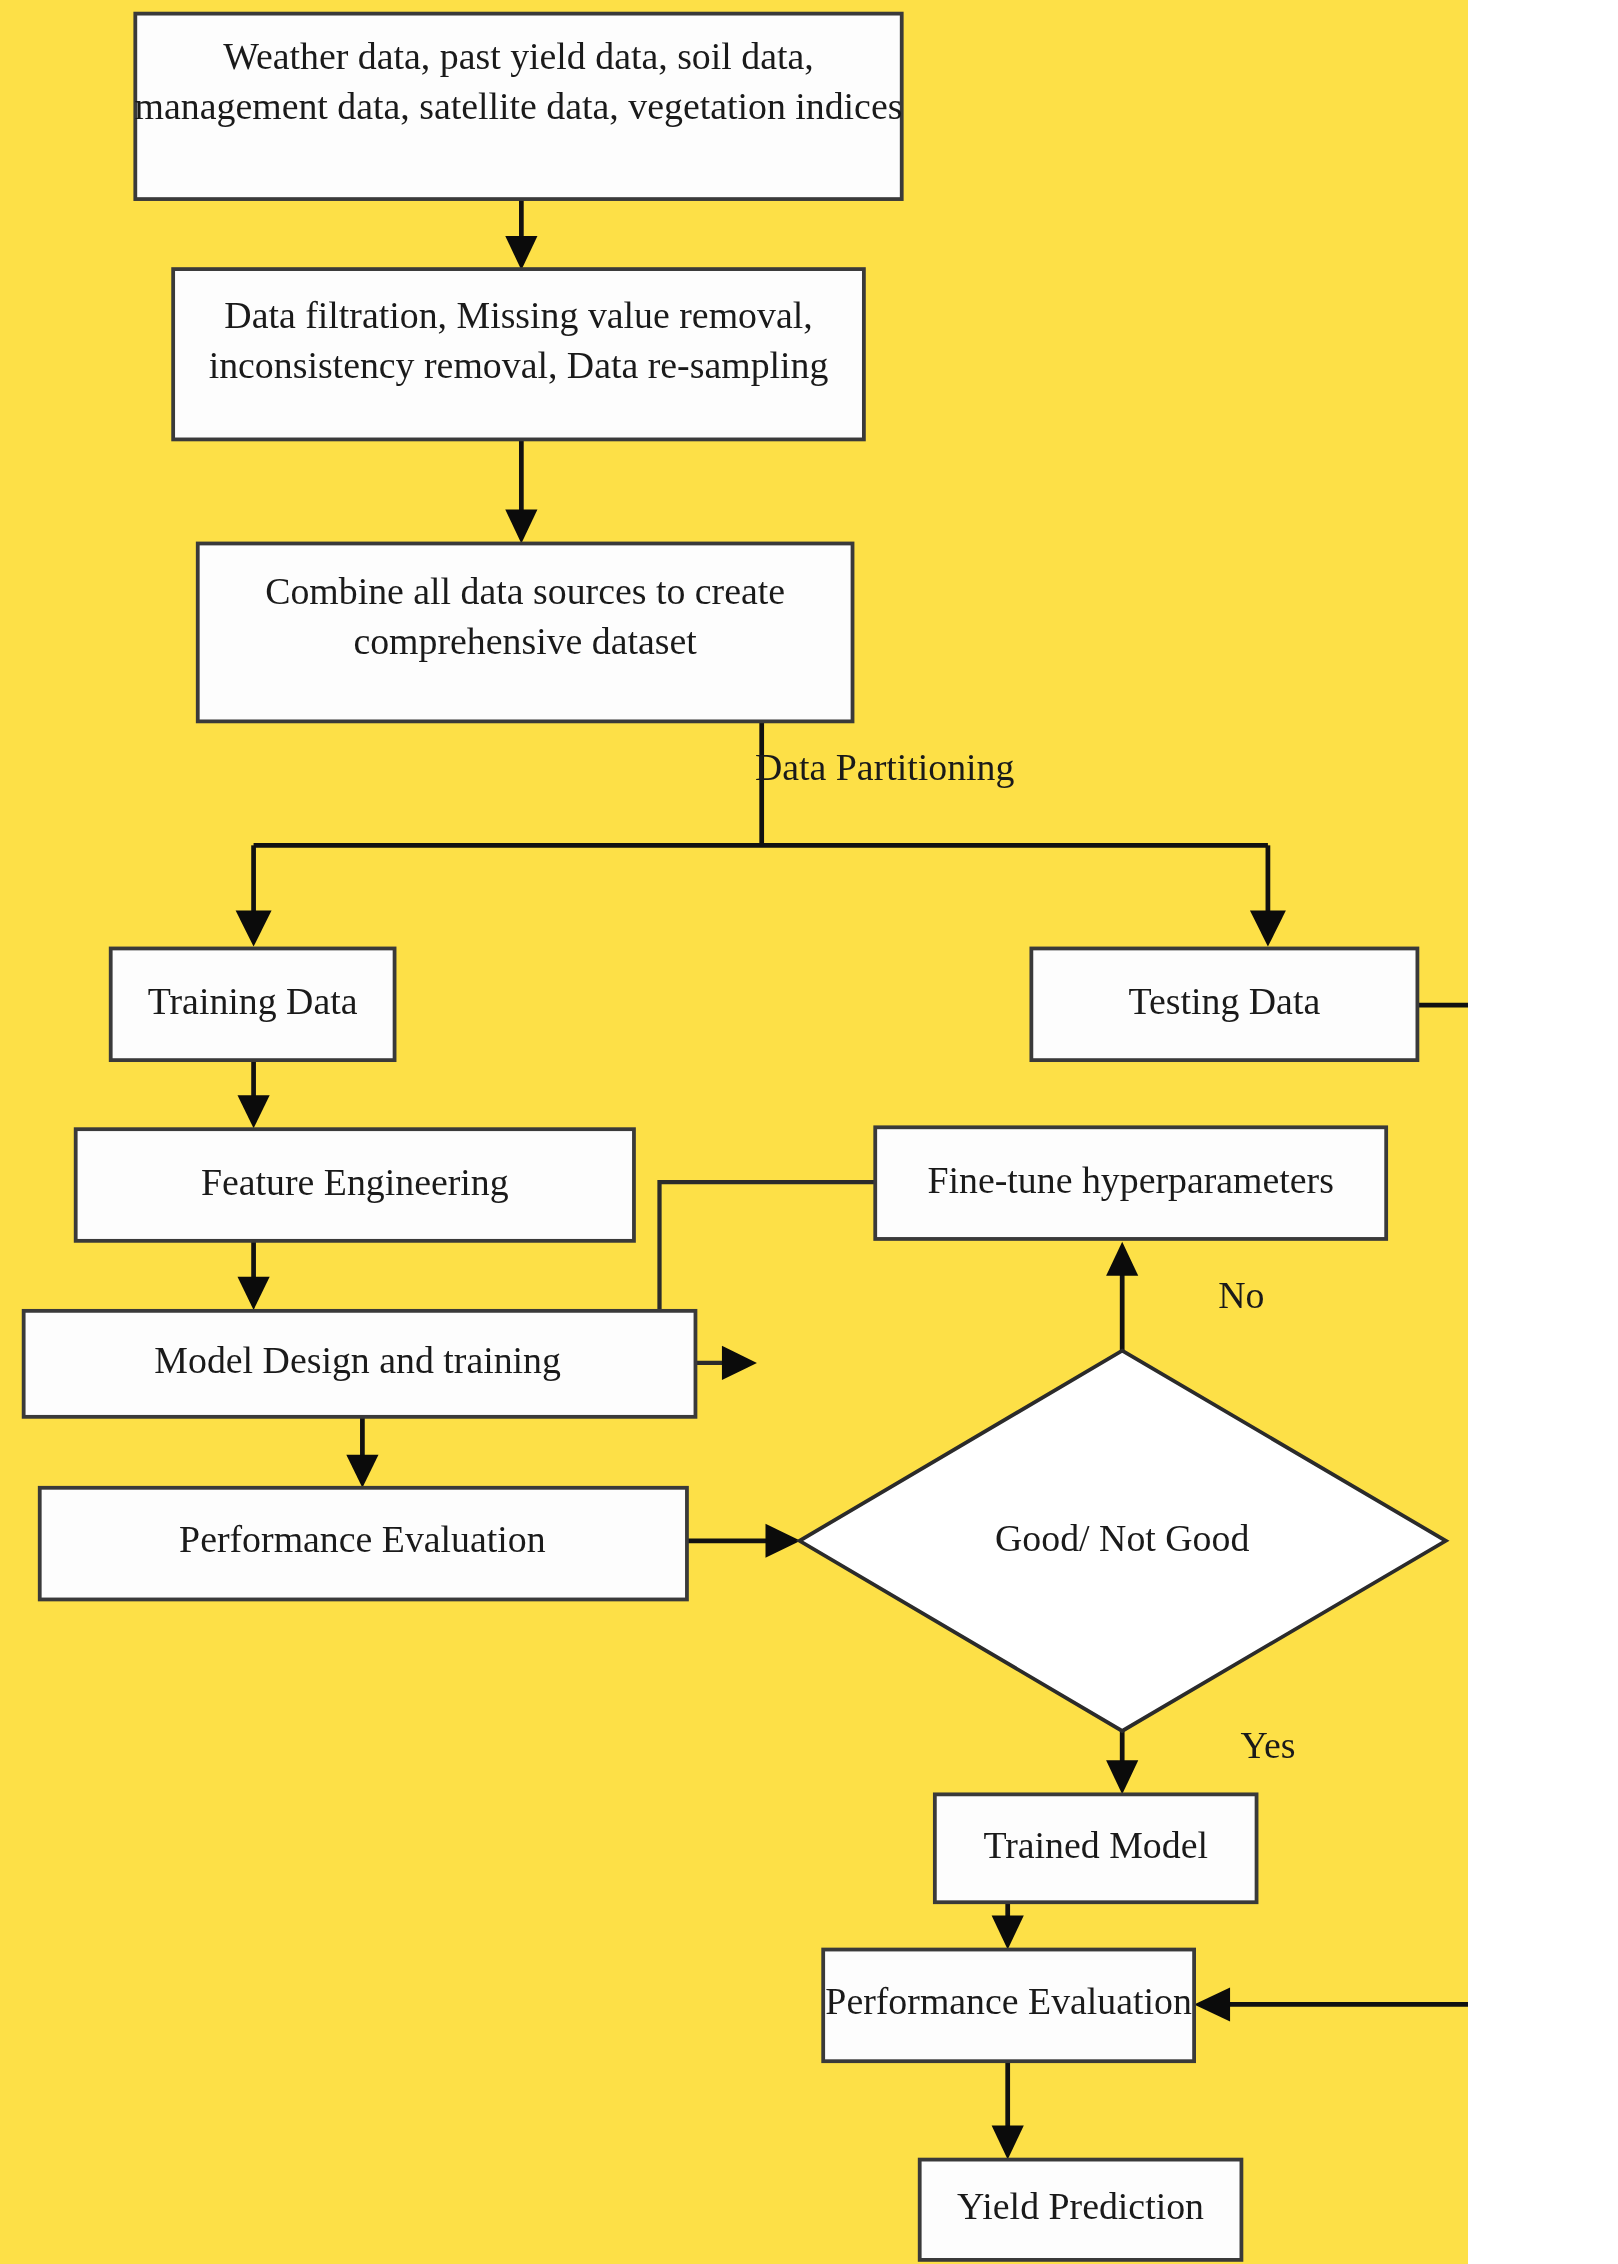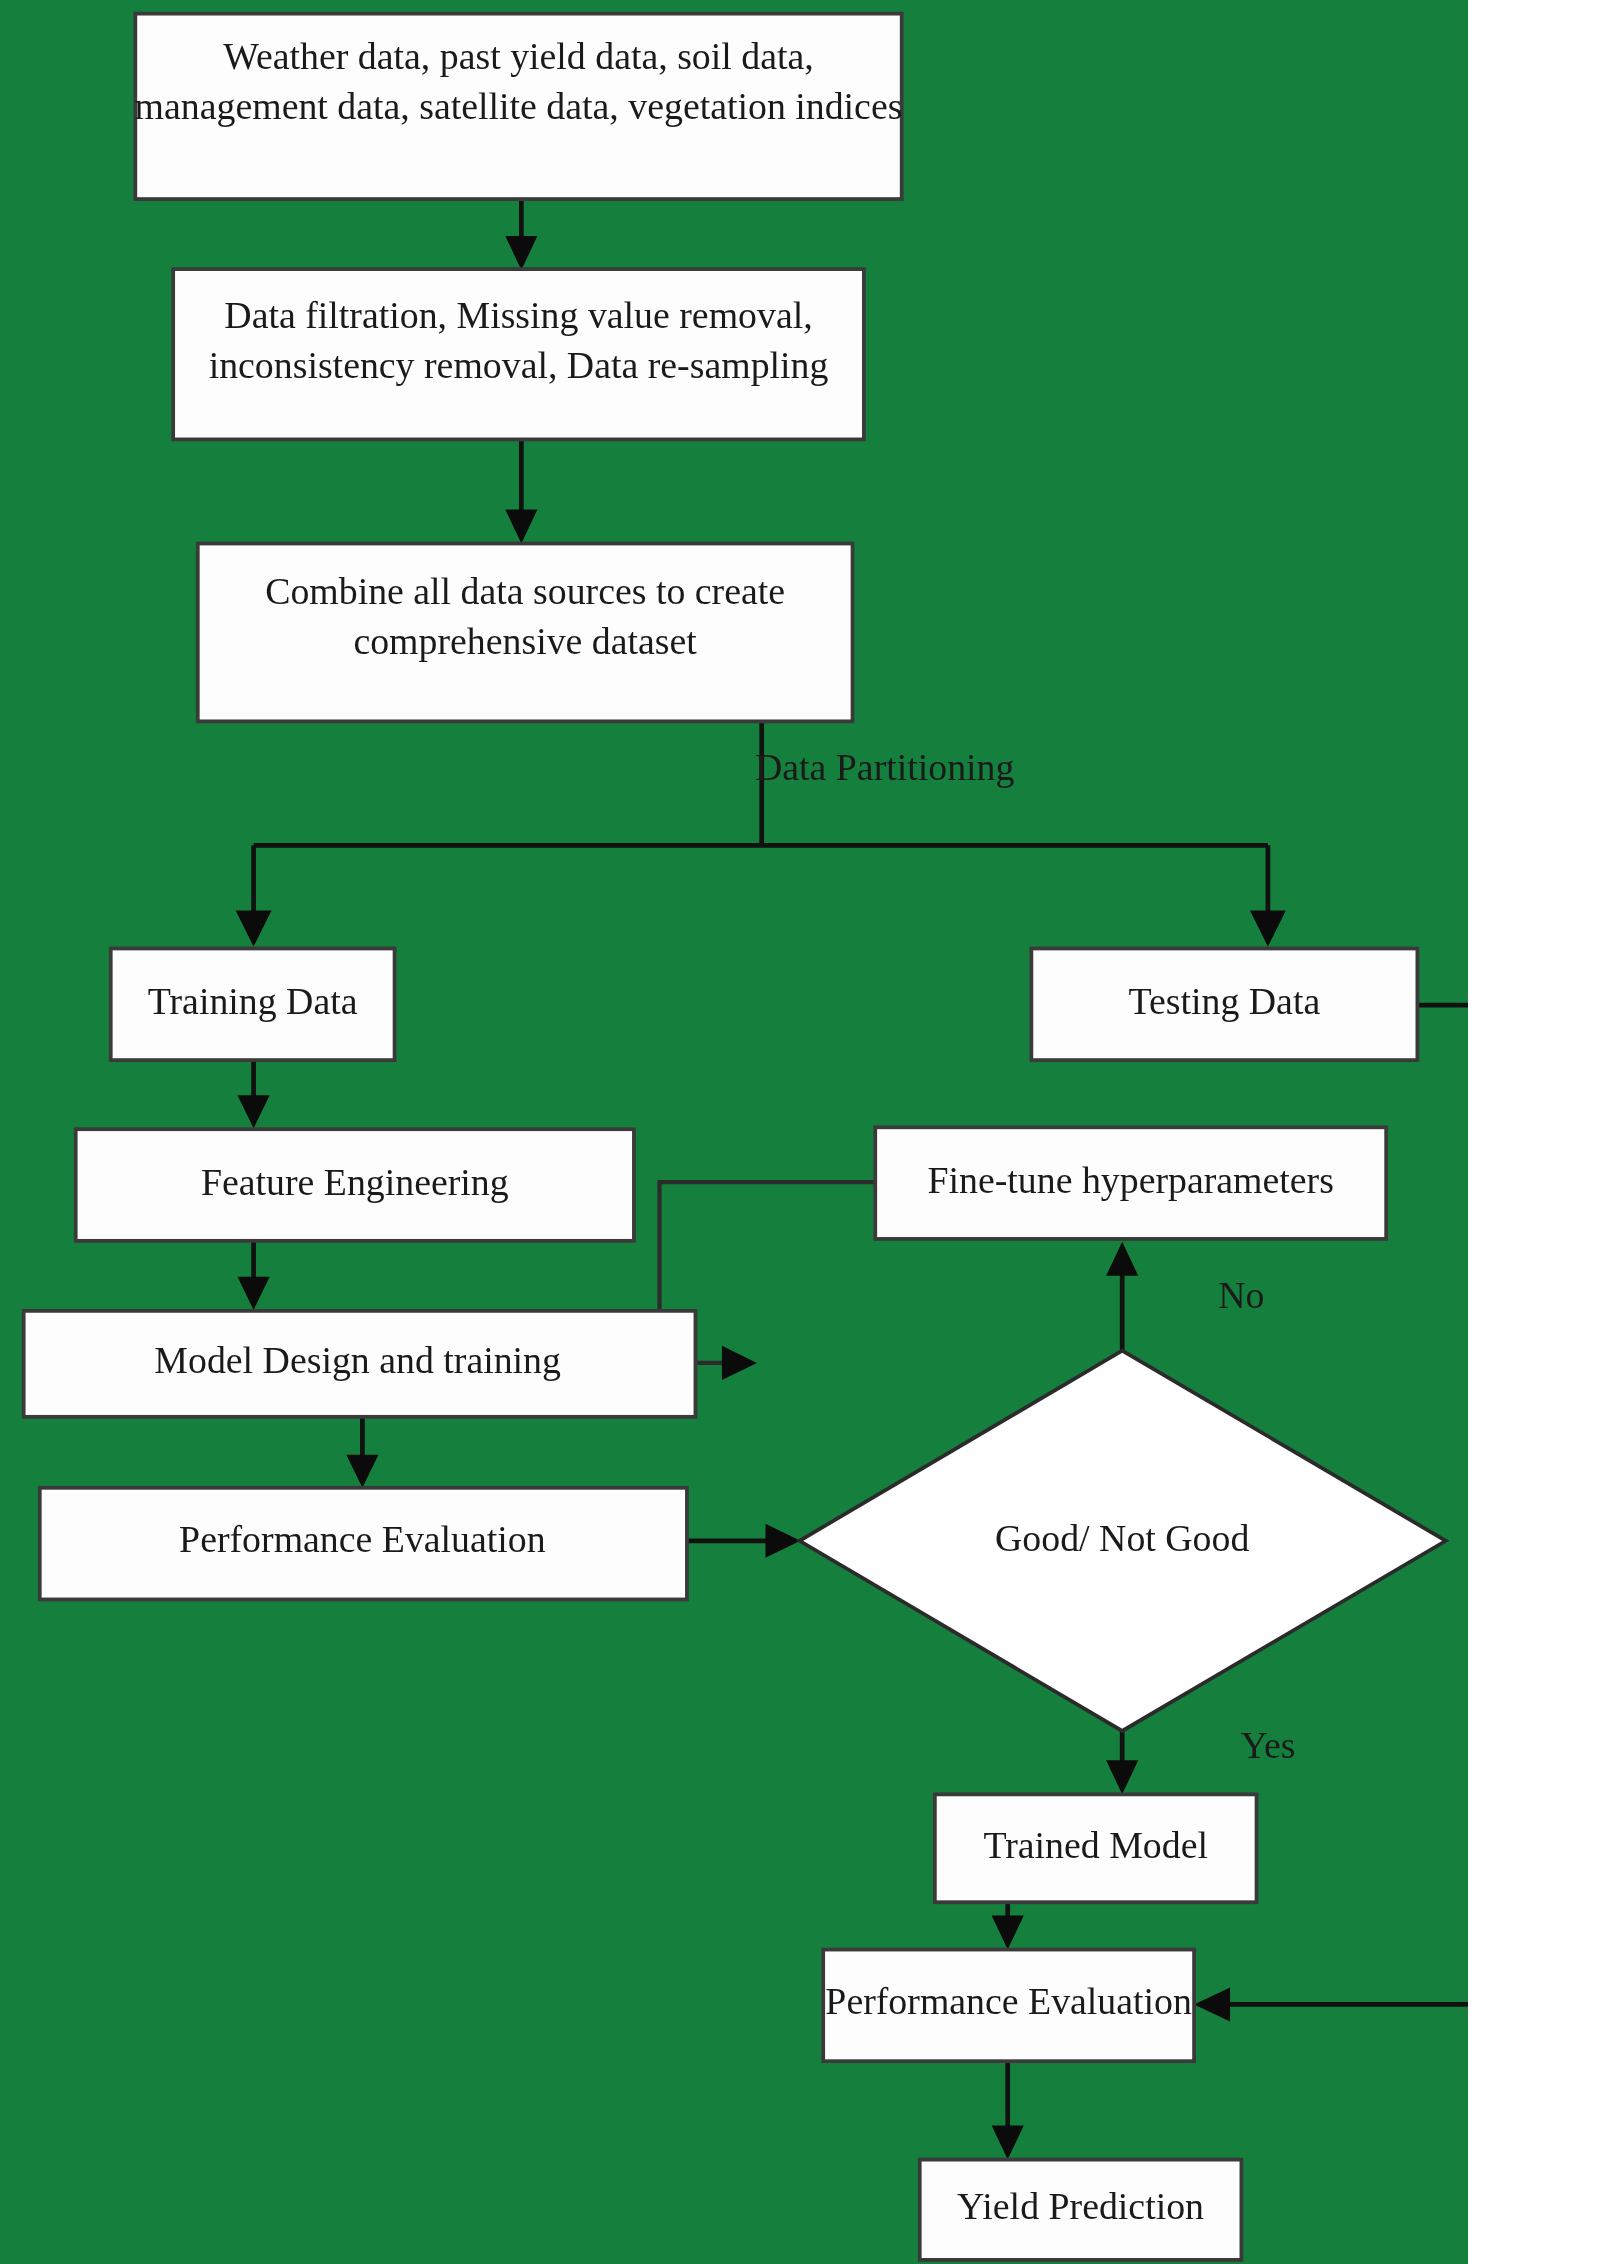--- a/index.html
+++ b/index.html
@@ -4,21 +4,21 @@
 <style>
   html, body {
     margin: 0;
     padding: 0;
     background: #ffffff;
   }
   #page {
     position: relative;
     width: 1468px;
     height: 2265px;
-    background: #15803d;
+    background: #fde047;
     overflow: hidden;
     font-family: "Liberation Serif", "DejaVu Serif", serif;
   }
   svg.flow {
     position: absolute;
     left: 0;
     top: 0;
     width: 1618px;
     height: 2265px;
   }

